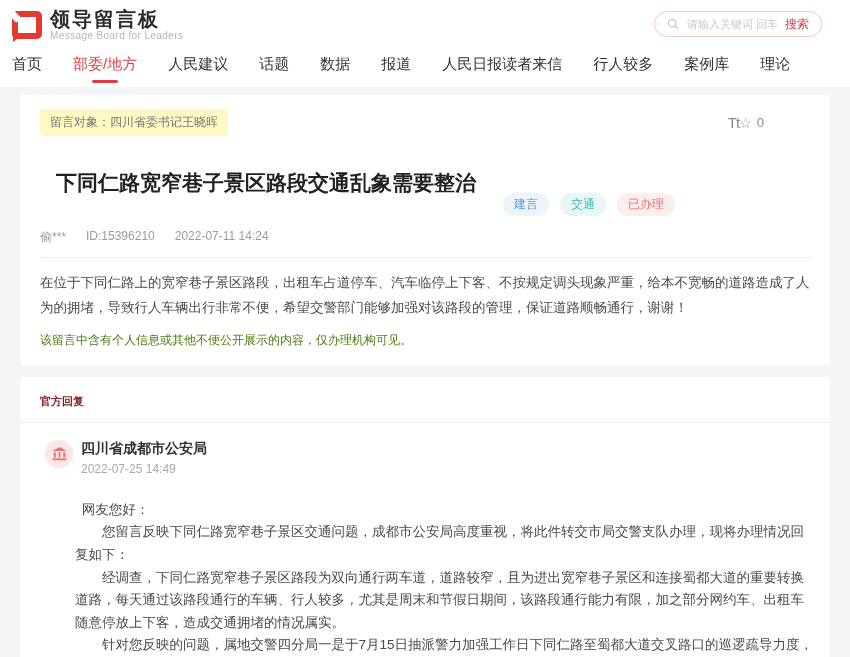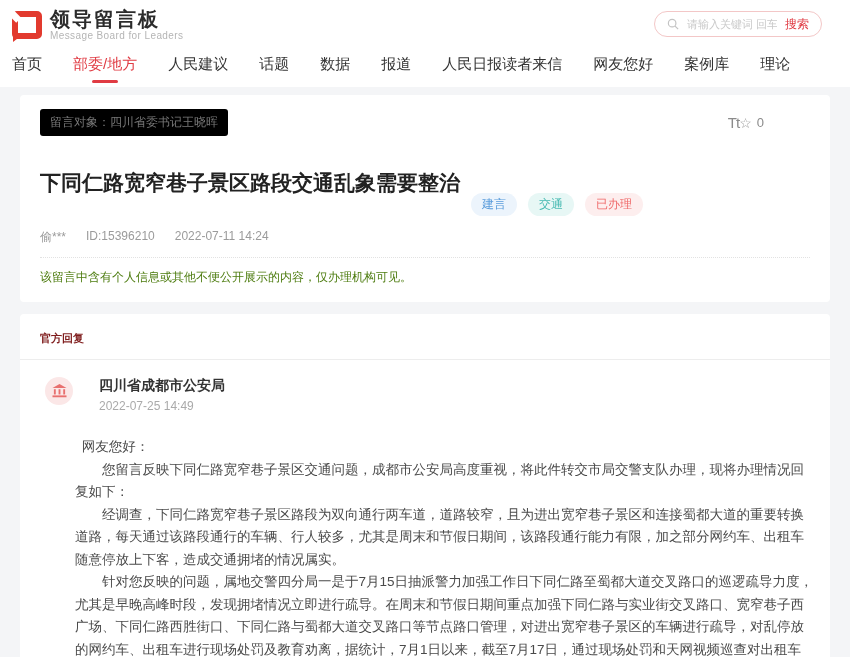--- a/index.html
+++ b/index.html
@@ -34,39 +34,39 @@
   .search-icon{display:flex;align-items:center;}
   
   .nav{display:flex;align-items:center;gap:31px;padding:13px 0 13px 0;font-size:15px;font-weight:400;}
   .nav-item{color:#333;text-decoration:none;position:relative;white-space:nowrap;cursor:pointer;}
   .nav-item.active{color:var(--accent);}
   .nav-item.active::after{content:"";position:absolute;left:50%;transform:translateX(-50%);bottom:-9px;width:26px;height:3px;border-radius:2px;background:var(--accent);}
   
   .card{background:#fff;border-radius:4px;margin:0 20px;}
   .message-card{margin-top:8px;padding:14px 20px 16px 20px;}
   .card-top{display:flex;justify-content:space-between;align-items:center;}
-  .target-badge{display:inline-block;background:#000000;color:#777;font-size:12px;padding:5px 10px;border-radius:3px;}
+  .target-badge{display:inline-block;background:#fef9c3;color:#777;font-size:12px;padding:5px 10px;border-radius:3px;}
   .card-actions{display:flex;align-items:center;color:#8b8b8b;margin-right:46px;}
   .tt-icon{font-size:15px;cursor:pointer;letter-spacing:-1px;}
   .star-wrap{display:flex;align-items:center;gap:5px;font-size:13px;cursor:pointer;}
   .star-glyph{font-size:14px;color:#9a9a9a;}
   .title-row{margin-top:13px;display:flex;align-items:center;flex-wrap:wrap;}
-  .msg-title{font-size:21px;font-weight:bold;color:#222;margin:0;line-height:1.2;}
+  .msg-title{font-size:21px;font-weight:bold;color:#222;margin:16px;line-height:1.2;}
   .tag{display:inline-block;font-size:12px;padding:3px 11px;border-radius:12px;margin-left:11px;margin-top:44px;}
   .tag-blue{color:var(--tag-blue);background:var(--tag-blue-bg);}
   .tag-teal{color:var(--tag-teal);background:var(--tag-teal-bg);}
   .tag-red{color:var(--tag-red);background:var(--tag-red-bg);}
   .meta-row{margin-top:13px;display:flex;gap:20px;font-size:12px;color:#9b9b9b;padding-bottom:11px;border-bottom:1px dotted #e2e2e2;}
   .msg-body{margin:13px 0 0 0;font-size:13.5px;color:#4a4a4a;line-height:1.85;}
   .privacy-note{margin:11px 0 0 0;font-size:12px;color:#4d7c0f;}
   
   .reply-card{margin-top:12px;padding-bottom:16px;}
   .reply-header{margin:0;padding:17px 20px 13px 20px;font-size:11px;font-weight:bold;color:#7f1d1d;}
   .reply-divider{height:1px;background:#ededed;}
-  .agency-row{display:flex;align-items:flex-start;gap:26px;padding:17px 20px 0 25px;}
+  .agency-row{display:flex;align-items:flex-start;gap:8px;padding:17px 20px 0 25px;}
   .agency-avatar{width:28px;height:28px;border-radius:50%;background:#fbe7e7;display:flex;align-items:center;justify-content:center;flex:none;}
   .agency-name{font-size:14px;font-weight:bold;color:#333;}
   .agency-date{font-size:12px;color:#aaa;margin-top:4px;}
   .reply-body{padding:23px 16px 0 55px;font-size:13.5px;color:#4a4a4a;line-height:1.67;}
   .reply-body p{margin:0;text-indent:2em;}
   .reply-body p.greeting{text-indent:0.5em;}
 </style>
 </head>
 <body>
 
@@ -95,21 +95,21 @@
     </div>
   </div>
   <nav class="nav">
     <a class="nav-item">首页</a>
     <a class="nav-item active">部委/地方</a>
     <a class="nav-item">人民建议</a>
     <a class="nav-item">话题</a>
     <a class="nav-item">数据</a>
     <a class="nav-item">报道</a>
     <a class="nav-item">人民日报读者来信</a>
-    <a class="nav-item">网友您好</a>
+    <a class="nav-item">行人较多</a>
     <a class="nav-item">案例库</a>
     <a class="nav-item">理论</a>
   </nav>
 </header>
 
 <main>
   <section class="card message-card">
     <div class="card-top">
       <span class="target-badge">留言对象：四川省委书记王晓晖</span>
       <div class="card-actions">
@@ -124,20 +124,21 @@
       <h1 class="msg-title">下同仁路宽窄巷子景区路段交通乱象需要整治</h1>
       <span class="tag tag-blue">建言</span>
       <span class="tag tag-teal">交通</span>
       <span class="tag tag-red">已办理</span>
     </div>
     <div class="meta-row">
       <span>偷***</span>
       <span>ID:15396210</span>
       <span>2022-07-11 14:24</span>
     </div>
+    <p class="msg-body">在位于下同仁路上的宽窄巷子景区路段，出租车占道停车、汽车临停上下客、不按规定调头现象严重，给本不宽畅的道路造成了人为的拥堵，导致行人车辆出行非常不便，希望交警部门能够加强对该路段的管理，保证道路顺畅通行，谢谢！</p>
     <p class="privacy-note">该留言中含有个人信息或其他不便公开展示的内容，仅办理机构可见。</p>
   </section>
 
   <section class="card reply-card">
     <h2 class="reply-header">官方回复</h2>
     <div class="reply-divider"></div>
     <div class="agency-row">
       <span class="agency-avatar">
         <svg width="15" height="14" viewBox="0 0 16 15">
           <polygon points="8,0 15.5,4.4 0.5,4.4" fill="#e8706f"></polygon>

